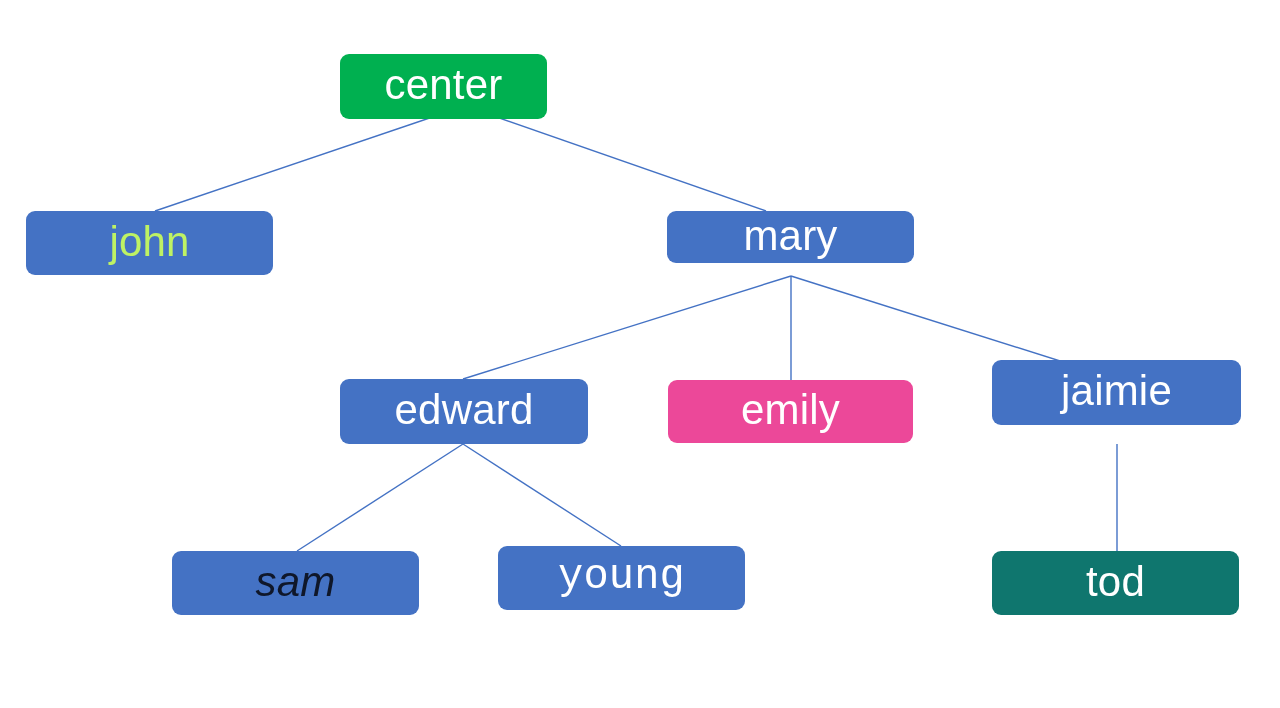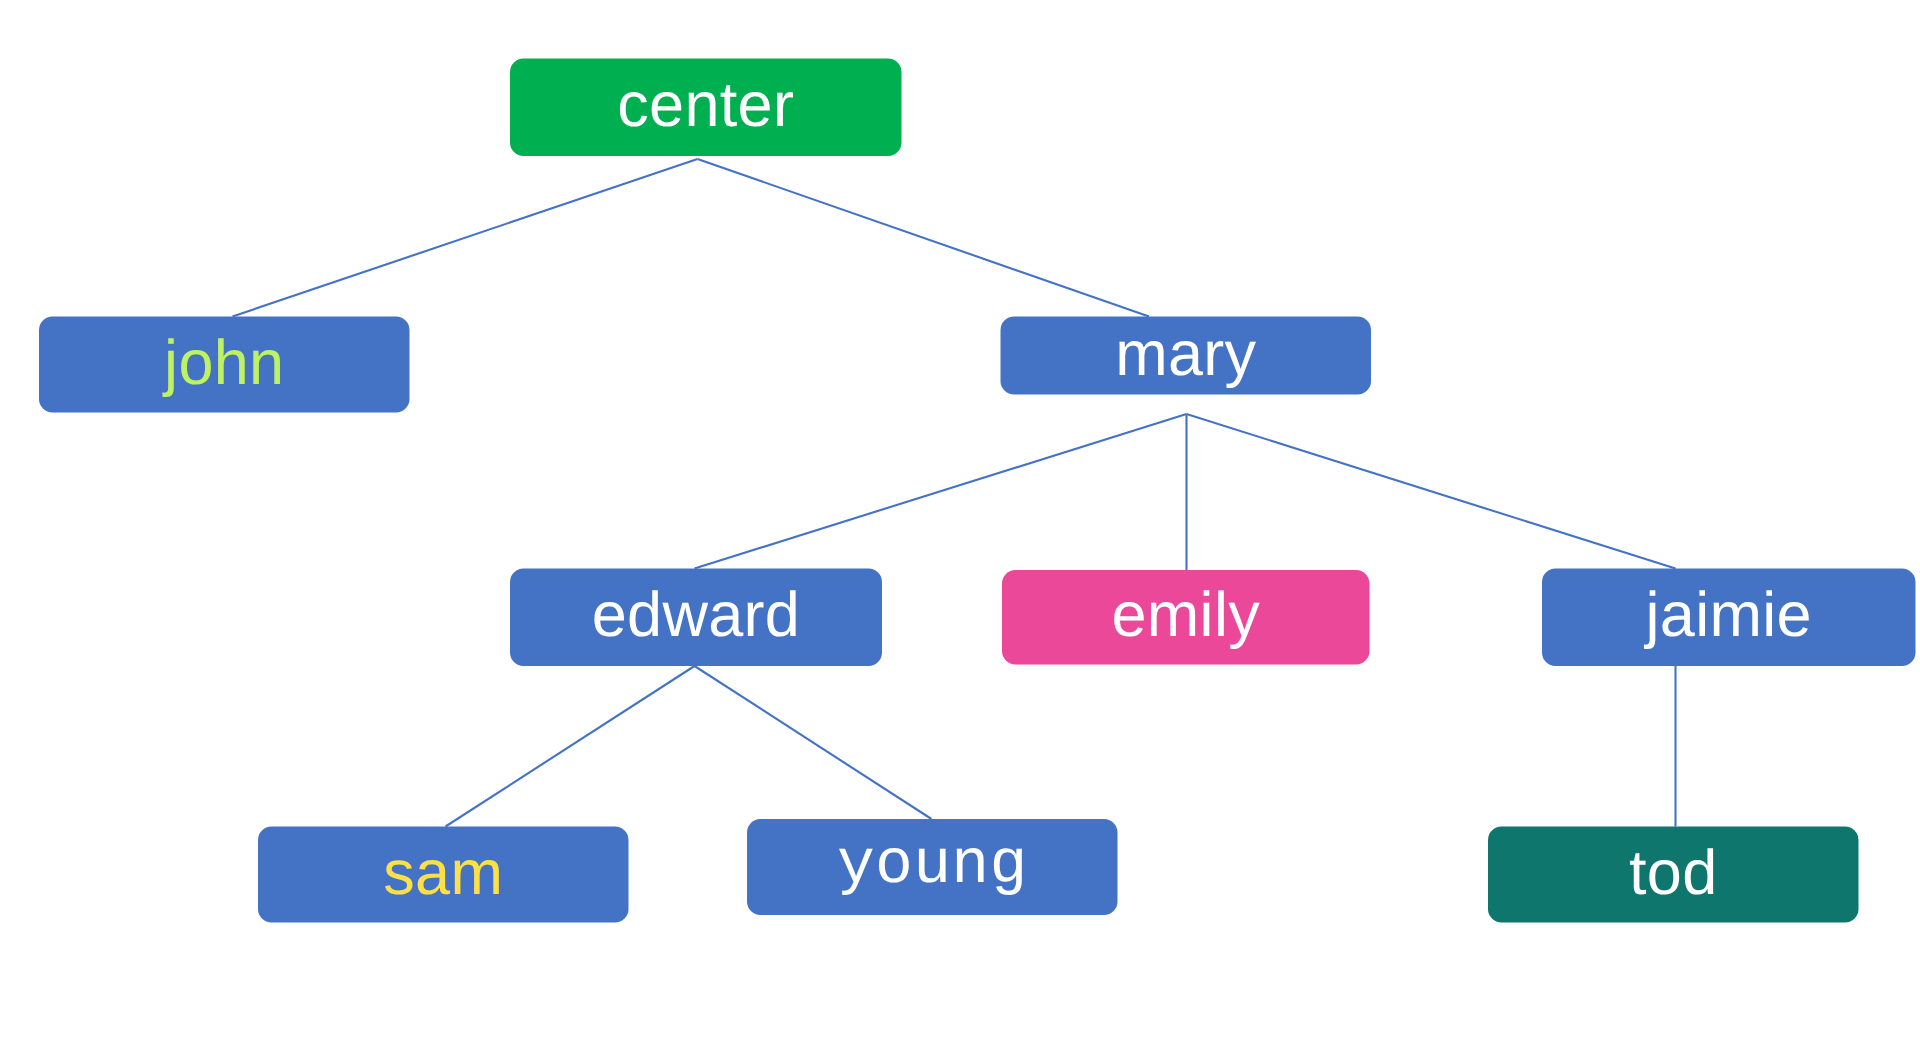--- a/index.html
+++ b/index.html
@@ -54,40 +54,40 @@
       <line x1="465" y1="106" x2="155" y2="211" stroke="#4472C4" stroke-width="1.4" shape-rendering="geometricPrecision"></line>
       <line x1="465" y1="106" x2="766" y2="211" stroke="#4472C4" stroke-width="1.4" shape-rendering="geometricPrecision"></line>
       <line x1="791" y1="276" x2="463" y2="379" stroke="#4472C4" stroke-width="1.4" shape-rendering="geometricPrecision"></line>
       <line x1="791" y1="276" x2="791" y2="380" stroke="#4472C4" stroke-width="1.4" shape-rendering="geometricPrecision"></line>
       <line x1="791" y1="276" x2="1117" y2="379" stroke="#4472C4" stroke-width="1.4" shape-rendering="geometricPrecision"></line>
       <line x1="463" y1="444" x2="297" y2="551" stroke="#4472C4" stroke-width="1.4" shape-rendering="geometricPrecision"></line>
       <line x1="463" y1="444" x2="621" y2="546" stroke="#4472C4" stroke-width="1.4" shape-rendering="geometricPrecision"></line>
       <line x1="1117" y1="444" x2="1117" y2="551" stroke="#4472C4" stroke-width="1.4" shape-rendering="geometricPrecision"></line>
     </svg>
   <div id="node-layer">
-      <div class="node" style="left: 340px; top: 39px; width: 261px; height: 65px; background: rgb(0, 176, 80); font-size: 42px;">
+      <div class="node" style="left: 340px; top: 54px; width: 207px; height: 65px; background: rgb(0, 176, 80); font-size: 42px;">
         <span class="node-label" style="color: rgb(255, 255, 255);">center</span>
       </div>
       <div class="node" style="left: 26px; top: 211px; width: 247px; height: 64px; background: rgb(68, 114, 196); font-size: 42px;">
         <span class="node-label" style="color: #bef264;">john</span>
       </div>
       <div class="node" style="left: 667px; top: 211px; width: 247px; height: 52px; background: rgb(68, 114, 196); font-size: 42px;">
         <span class="node-label" style="color: rgb(255, 255, 255);">mary</span>
       </div>
       <div class="node" style="left: 340px; top: 379px; width: 248px; height: 65px; background: rgb(68, 114, 196); font-size: 42px;">
         <span class="node-label" style="color: #ffffff;">edward</span>
       </div>
       <div class="node" style="left: 668px; top: 380px; width: 245px; height: 63px; background: #ec4899; font-size: 42px;">
         <span class="node-label" style="color: rgb(255, 255, 255);">emily</span>
       </div>
-      <div class="node" style="left: 992px; top: 379px; width: 249px; height: 65px; background: rgb(68, 114, 196); font-size: 42px; margin-left: 36px;">
+      <div class="node" style="left: 992px; top: 360px; width: 249px; height: 65px; background: rgb(68, 114, 196); font-size: 42px;">
         <span class="node-label" style="color: rgb(255, 255, 255);">jaimie</span>
       </div>
       <div class="node" style="left: 172px; top: 551px; width: 247px; height: 64px; background: rgb(68, 114, 196); font-size: 42px;">
-        <span class="node-label" style="color: #fde047;">sam</span>
+        <span class="node-label" style="color: #0f172a; font-style: italic;">sam</span>
       </div>
       <div class="node" style="left: 498px; top: 546px; width: 247px; height: 64px; background: rgb(68, 114, 196); font-size: 42px; font-family: Liberation Mono, monospace;">
         <span class="node-label" style="color: rgb(255, 255, 255);">young</span>
       </div>
       <div class="node" style="left: 992px; top: 551px; width: 247px; height: 64px; background: #0f766e; font-size: 42px;">
         <span class="node-label" style="color: rgb(255, 255, 255);">tod</span>
       </div>
     </div>
 </div>
 

